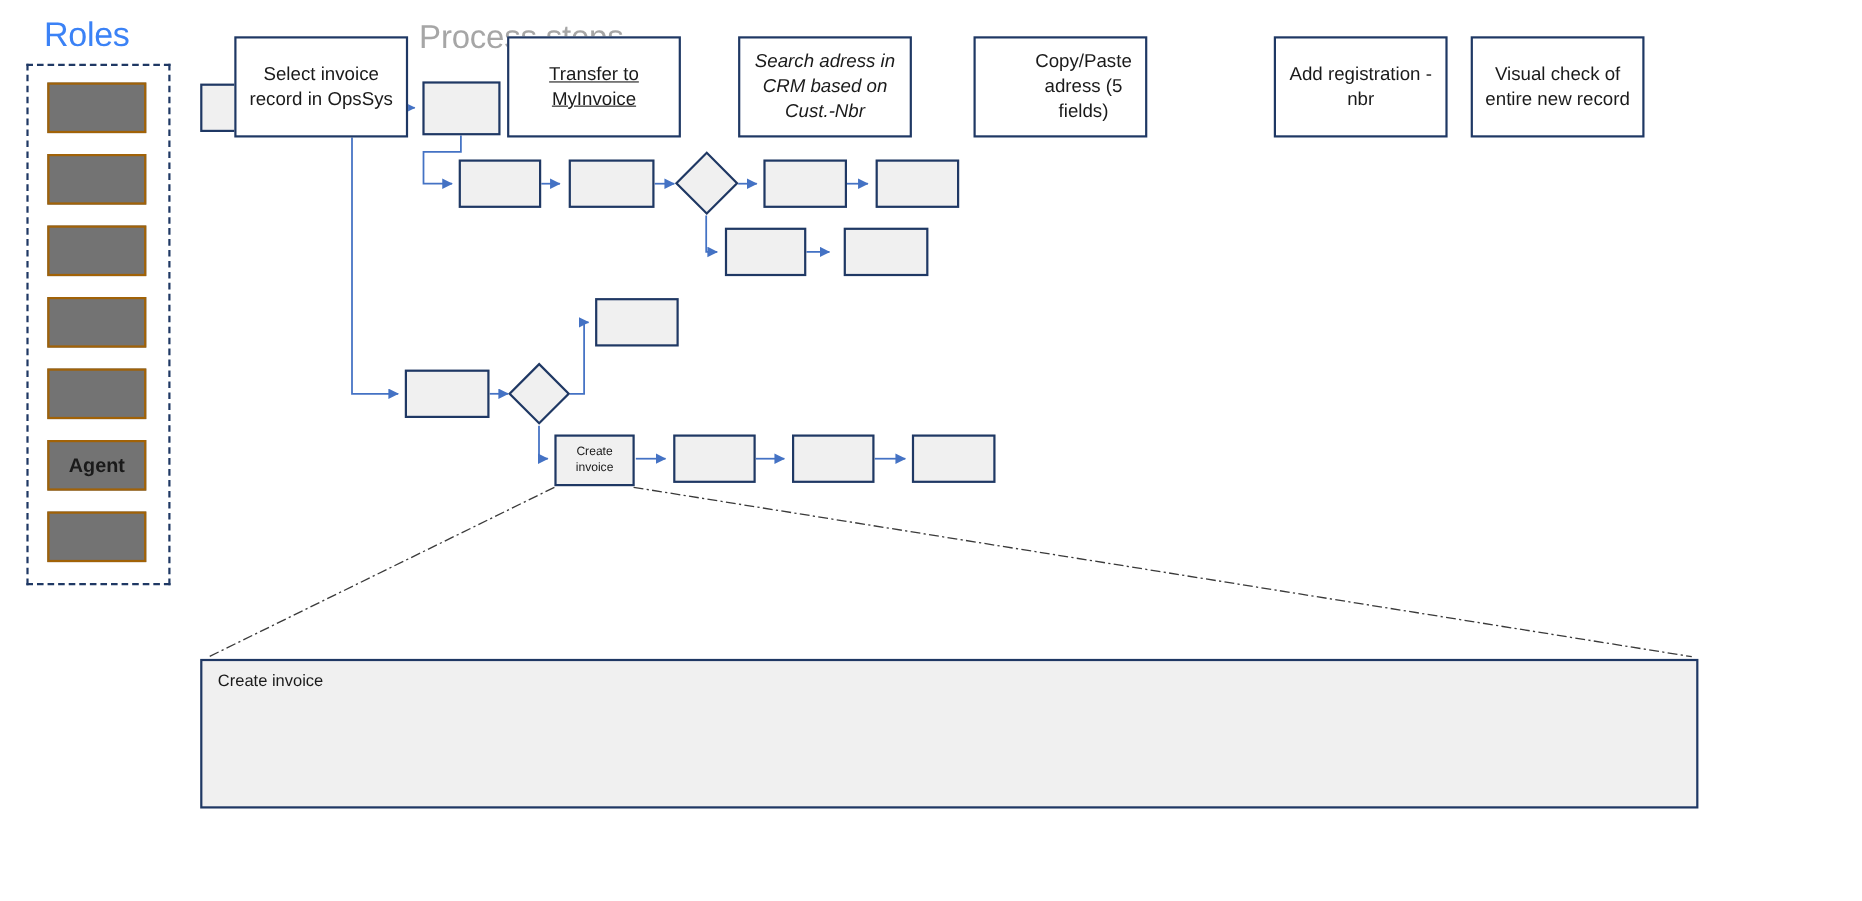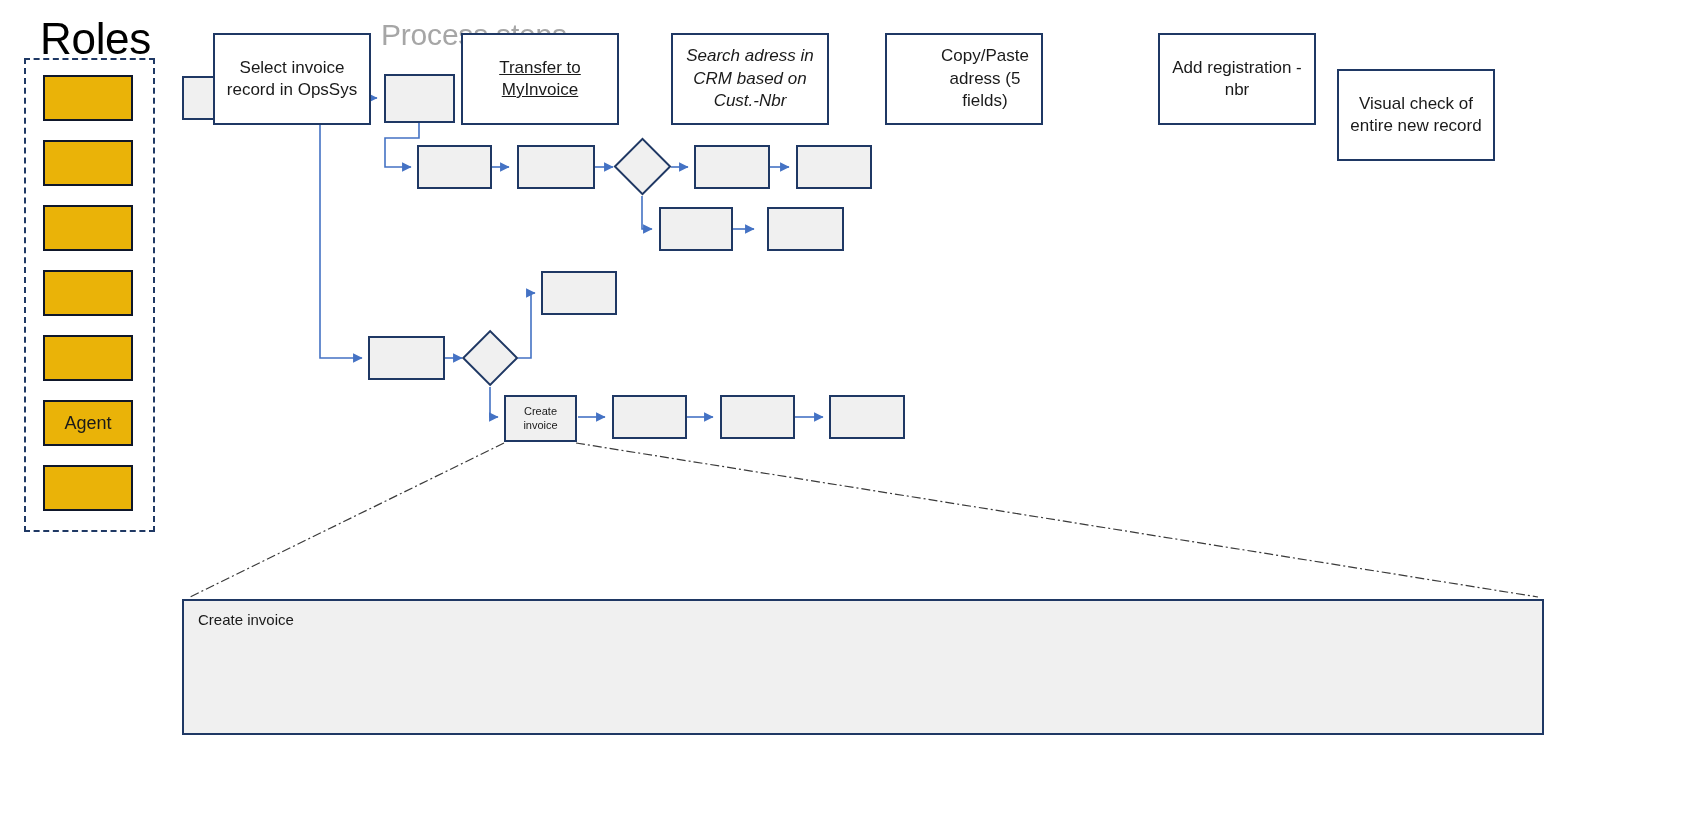--- a/index.html
+++ b/index.html
@@ -22,22 +22,22 @@
   }
   .heading {
     position: absolute;
     font-family: "Liberation Sans", sans-serif;
     font-weight: 400;
     white-space: nowrap;
   }
   #roles-heading {
     left: 40px;
     top: 14px;
-    font-size: 44px;
-    color: #000000;
+    font-size: 31px;
+    color: #3b82f6;
     letter-spacing: -0.3px;
   }
   #process-heading {
     left: 381px;
     top: 18px;
     font-size: 30px;
     color: #a6a6a6;
     letter-spacing: -0.2px;
   }
   
@@ -48,28 +48,29 @@
     width: 131px;
     height: 474px;
     border: 2.5px dashed #1f3864;
     box-sizing: border-box;
   }
   .role-box {
     position: absolute;
     left: 43px;
     width: 90px;
     height: 46px;
-    border: 2px solid #0f172a;
-    background: #eab308;
+    border: 2px solid #a16207;
+    background: #737373;
     box-sizing: border-box;
     display: flex;
     align-items: center;
     justify-content: center;
     font-size: 18px;
     color: #1a1a1a;
+    font-weight: bold;
   }
   
   .node {
     position: absolute;
     border: 2.2px solid #1f3864;
     background: #f0f0f0;
     box-sizing: border-box;
     display: flex;
     align-items: center;
     justify-content: center;
@@ -226,13 +227,13 @@
 <div class="node" style="left:829px; top:395px; width:76px;  height:44px;"></div>
 
 <div id="detail-panel">
   <div id="detail-panel-title">Create invoice</div>
 </div>
 <div class="detail-box" style="left:213px;">Select invoice record in OpsSys</div>
 <div class="detail-box" style="left:461px;text-decoration:underline;">Transfer to MyInvoice</div>
 <div class="detail-box" style="left:671px;font-style:italic;">Search adress in CRM based on Cust.-Nbr</div>
 <div class="detail-box" style="left:885px;padding-left:46px;">Copy/Paste adress (5 fields)</div>
 <div class="detail-box" style="left:1158px;">Add registration - nbr</div>
-<div class="detail-box" style="left:1337px;margin-top:36px;">Visual check of entire new record</div>
+<div class="detail-box" style="left:1337px;">Visual check of entire new record</div>
 
 </body></html>

